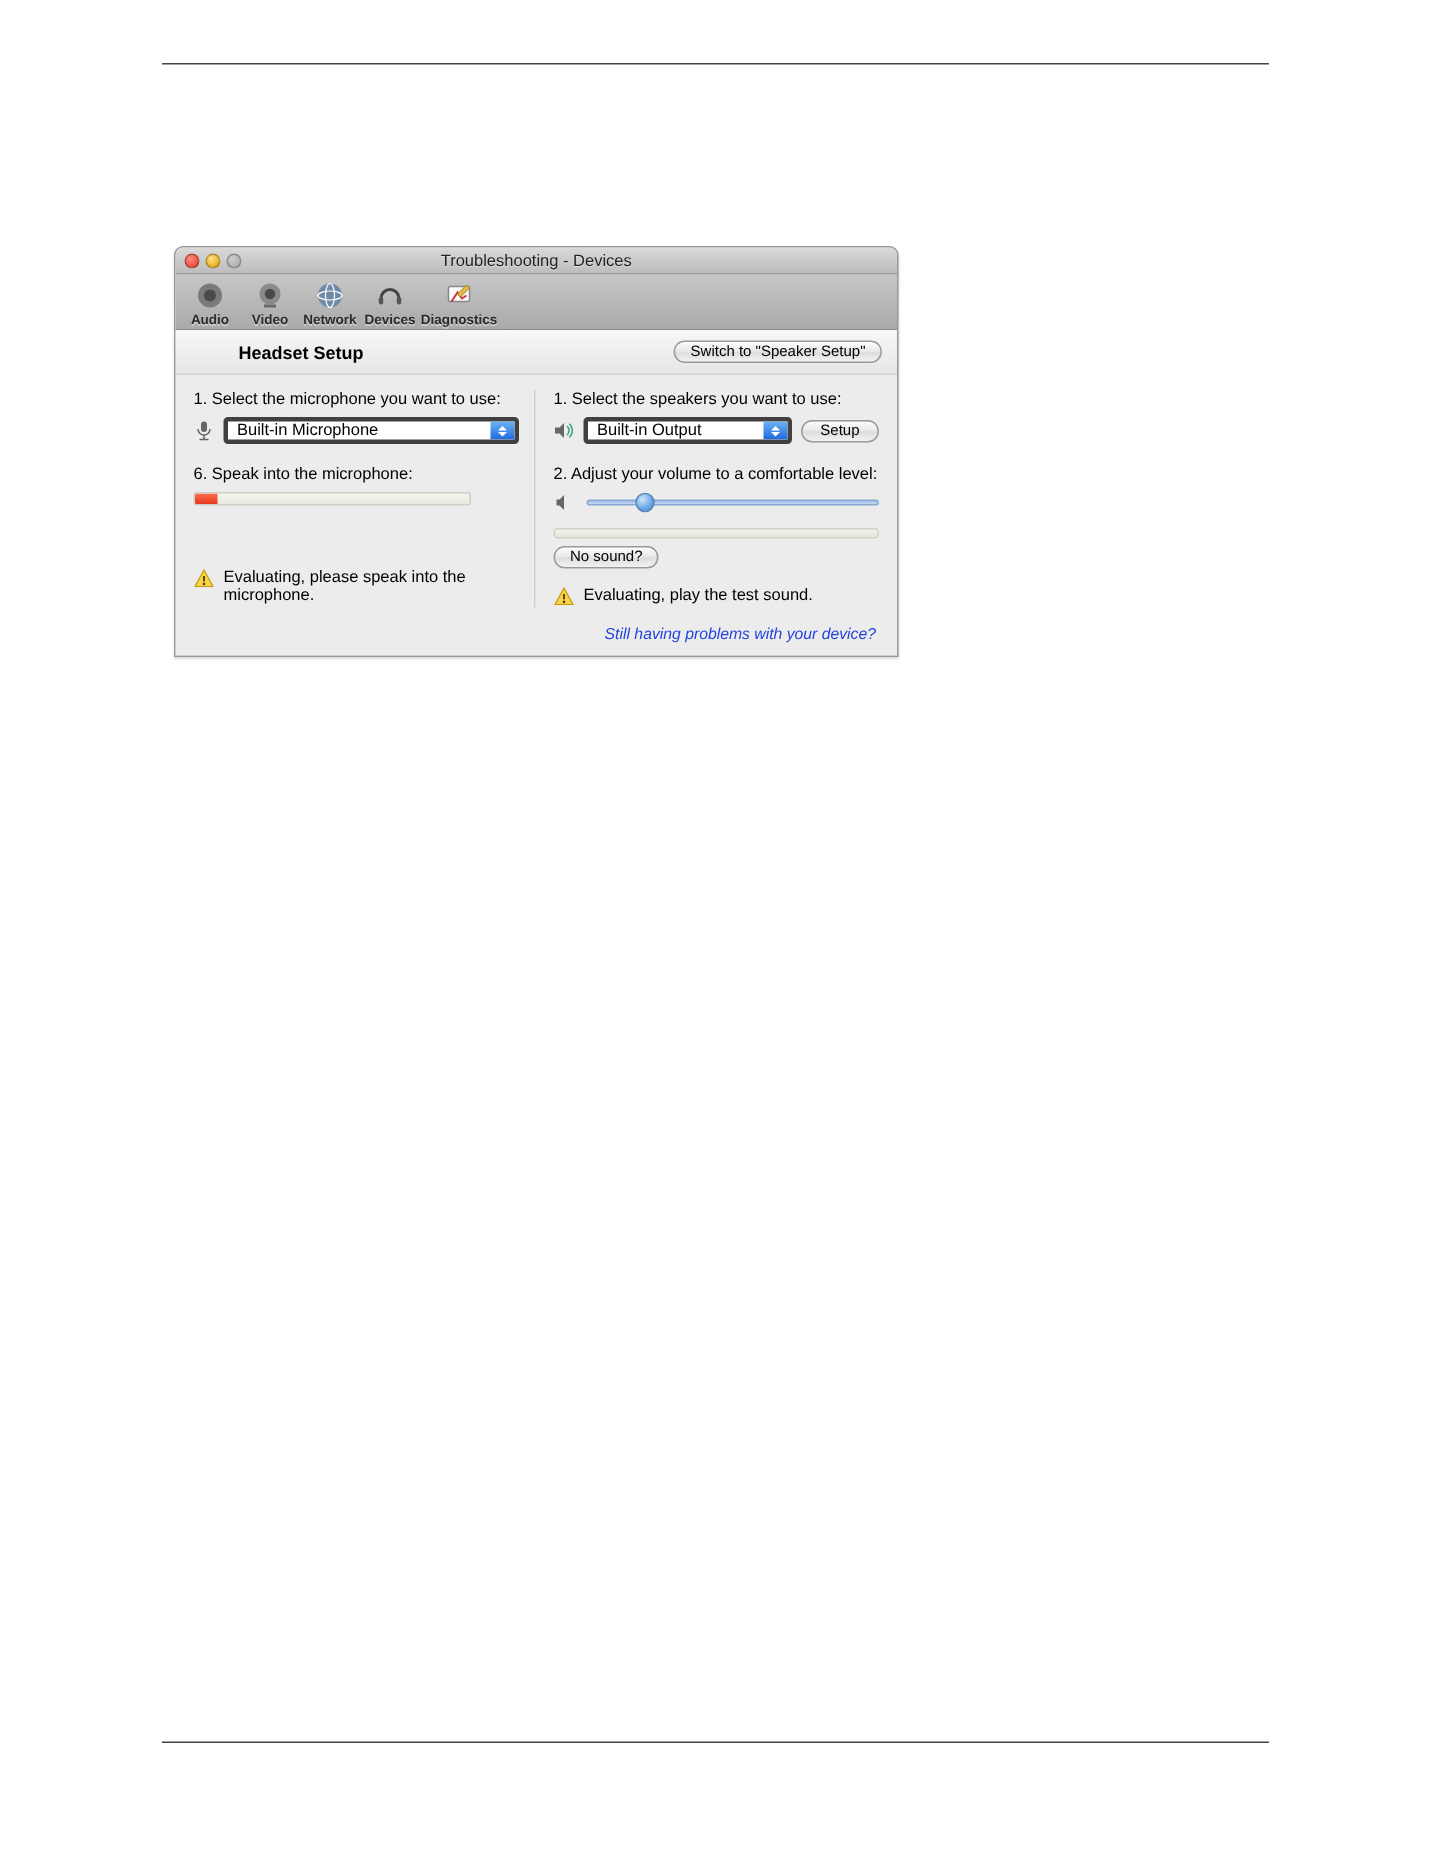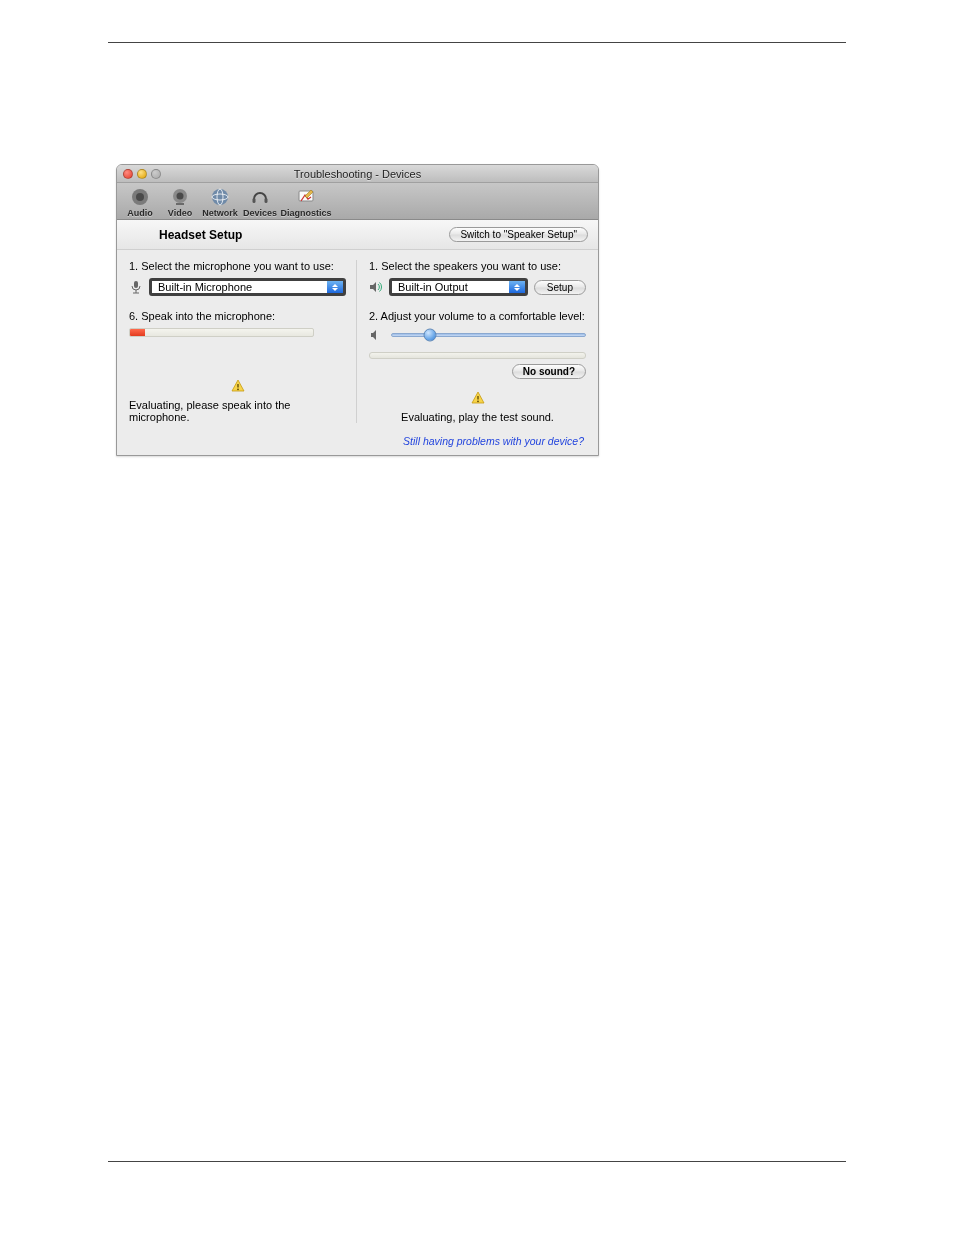--- a/index.html
+++ b/index.html
@@ -171,29 +171,27 @@
     border:1px solid #5a86b8;
   }
   .progress-thin {
     margin-top: 10px;
     width: 100%; height: 7px;
     border-radius: 3px;
     background: linear-gradient(#f2f2ec, #e5e5dd);
     border:1px solid #cfcfc6;
   }
   .nosound {
-    text-align: right;
+    text-align: left;
     margin-top: 6px;
-    font-weight: bold;
   }
   .status-row {
-    display:flex; align-items:center; gap:6px;
+    display:flex; gap:6px;
     margin-top: 30px;
     font-size: 11px;
-    flex-direction: column;
   }
   .status-icon {
     width:14px; height:14px; display:flex; align-items:center; justify-content:center;
   }
   .footer-link {
     text-align: right;
     padding: 4px 14px 8px 0;
     background: #ececec;
   }
   .footer-link a {

